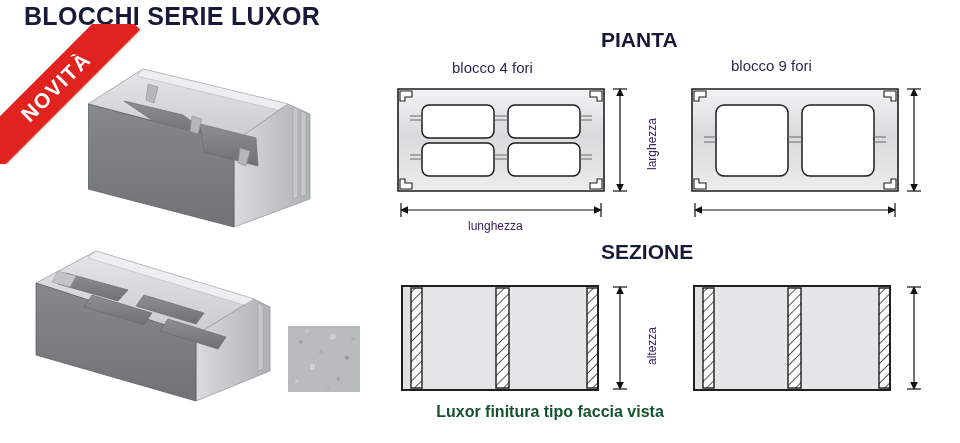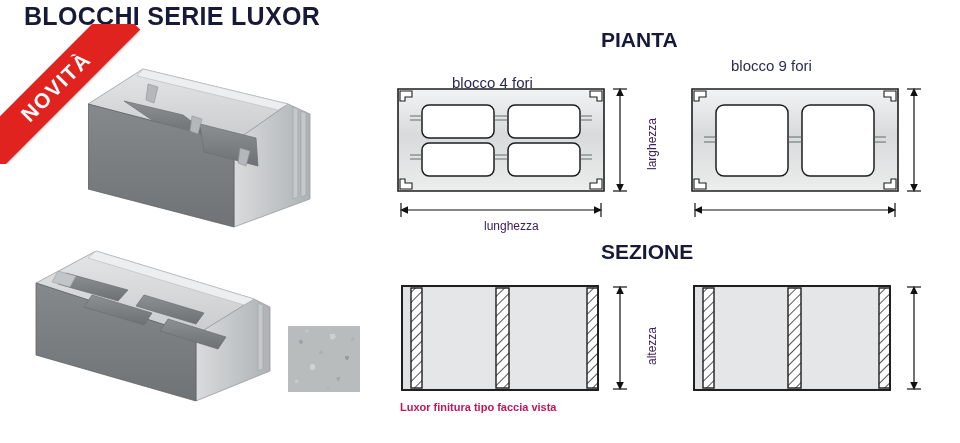--- a/index.html
+++ b/index.html
@@ -104,44 +104,45 @@
   #heading-pianta  { left: 601px; top: 28px; }
   #heading-sezione { left: 601px; top: 240px; }
 
   
   .drawing-label {
     position: absolute;
     font-size: 15px;
     color: #2a2a55;
     white-space: nowrap;
   }
-  #label-4fori { left: 452px; top: 74px; }
+  #label-4fori { left: 452px; top: 59px; }
   #label-2fori { left: 731px; top: 57px; }
 
   
   .dim-text {
     position: absolute;
     font-size: 12px;
     color: #3a2060;
     white-space: nowrap;
   }
   .dim-text.vertical {
     transform: rotate(-90deg);
     transform-origin: left top;
   }
 
   
   #caption-finitura {
     position: absolute;
     left: 400px;
     top: 400px;
     width: 300px;
-    font-size: 11px;
+    text-align: center;
+    font-size: 16px;
     font-weight: bold;
-    color: #be185d;
+    color: #14532d;
     line-height: 1.45;
   }
 
   svg { display: block; }
 </style>
 </head>
 <body>
 
 <div id="page-title">BLOCCHI SERIE LUXOR</div>
 
@@ -271,21 +272,21 @@
 
 <div style="position:absolute; left:398px; top:203px;">
   <svg width="206" height="14" viewBox="0 0 206 14">
     <line x1="6" y1="7" x2="200" y2="7" stroke="#111" stroke-width="1.2"></line>
     <path d="M2 7 L10 3.2 V10.8 Z" fill="#111"></path>
     <path d="M204 7 L196 3.2 V10.8 Z" fill="#111"></path>
     <line x1="3" y1="0" x2="3" y2="14" stroke="#111" stroke-width="1.2"></line>
     <line x1="203" y1="0" x2="203" y2="14" stroke="#111" stroke-width="1.2"></line>
   </svg>
 </div>
-<div class="dim-text" style="left:468px; top:219px;margin-left:16px;">lunghezza</div>
+<div class="dim-text" style="left:468px; top:219px;">lunghezza</div>
 
 <div class="drawing-label" id="label-2fori">blocco 9 fori</div>
 
 <div style="position:absolute; left:690px; top:85px;">
   <svg width="210" height="110" viewBox="0 0 210 110">
     <path d="M2 4 H208 V106 H2 Z" fill="url(#shellG)" stroke="#1e1e1e" stroke-width="1.6"></path>
     <path d="M4 6 H16 V12 H9 V16 H4 Z" fill="#ffffff" stroke="#1e1e1e" stroke-width="1.1"></path>
     <path d="M206 6 H194 V12 H201 V16 H206 Z" fill="#ffffff" stroke="#1e1e1e" stroke-width="1.1"></path>
     <path d="M4 104 H16 V98 H9 V94 H4 Z" fill="#ffffff" stroke="#1e1e1e" stroke-width="1.1"></path>
     <path d="M206 104 H194 V98 H201 V94 H206 Z" fill="#ffffff" stroke="#1e1e1e" stroke-width="1.1"></path>

